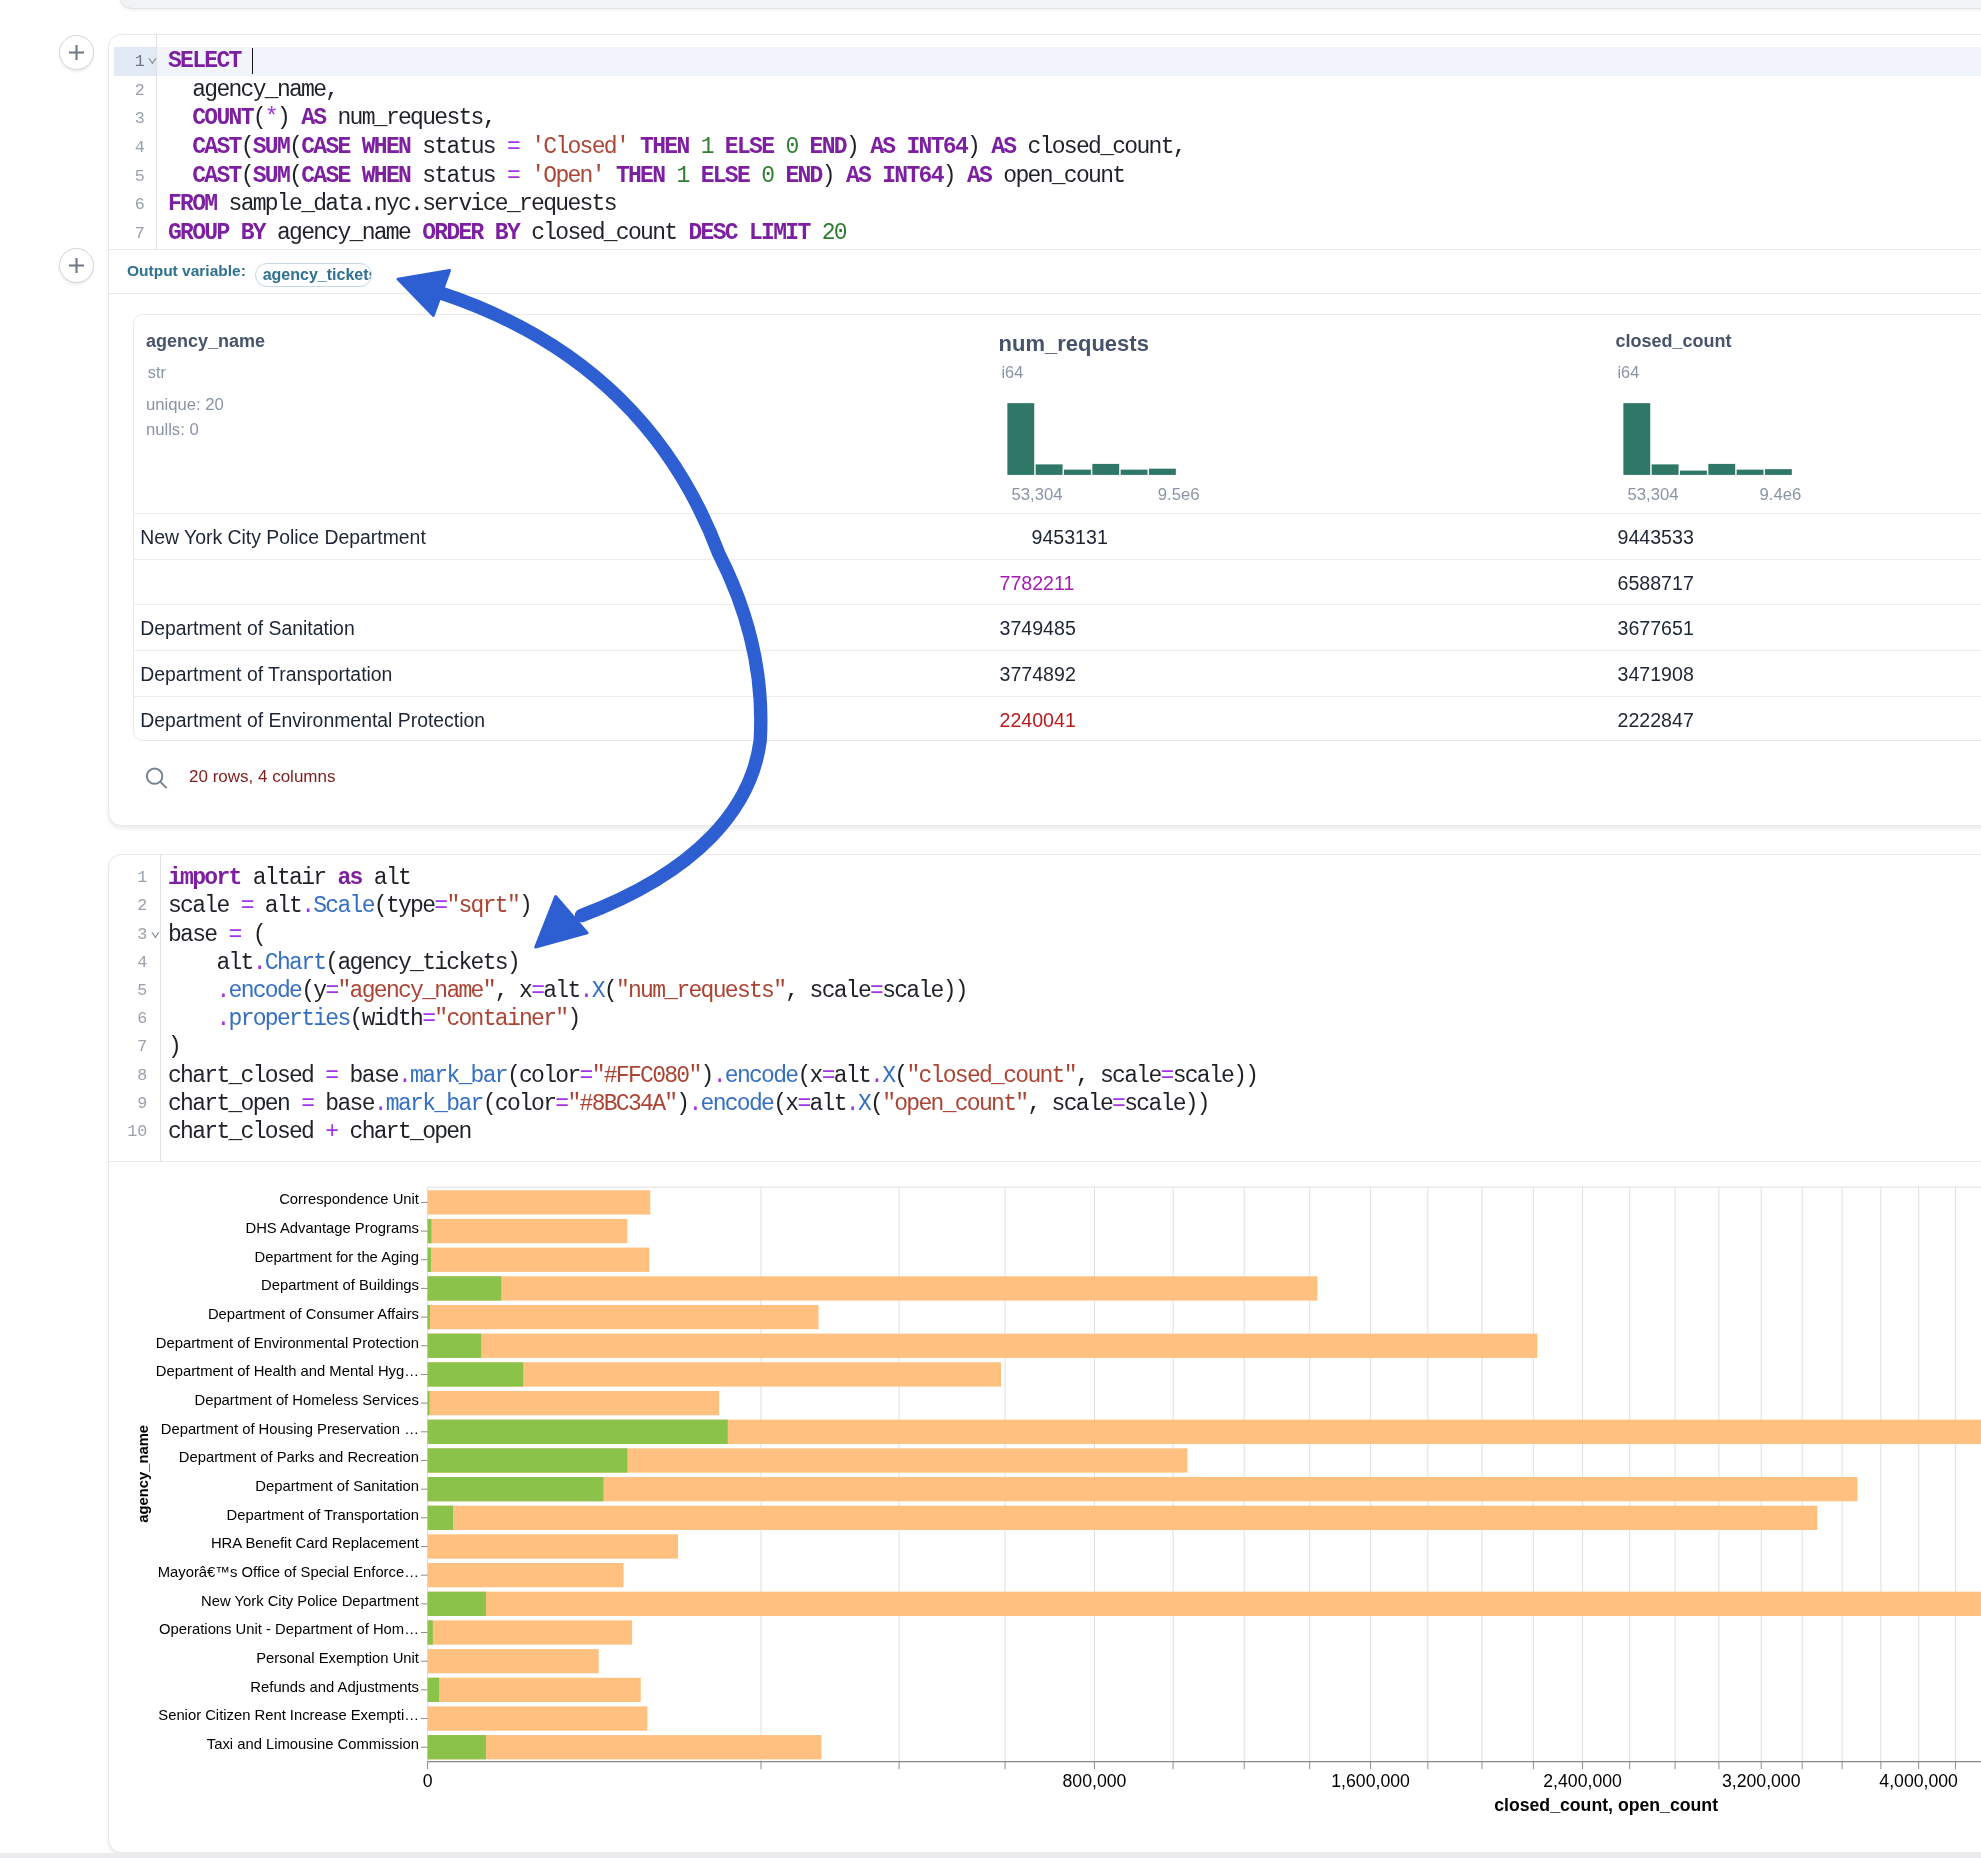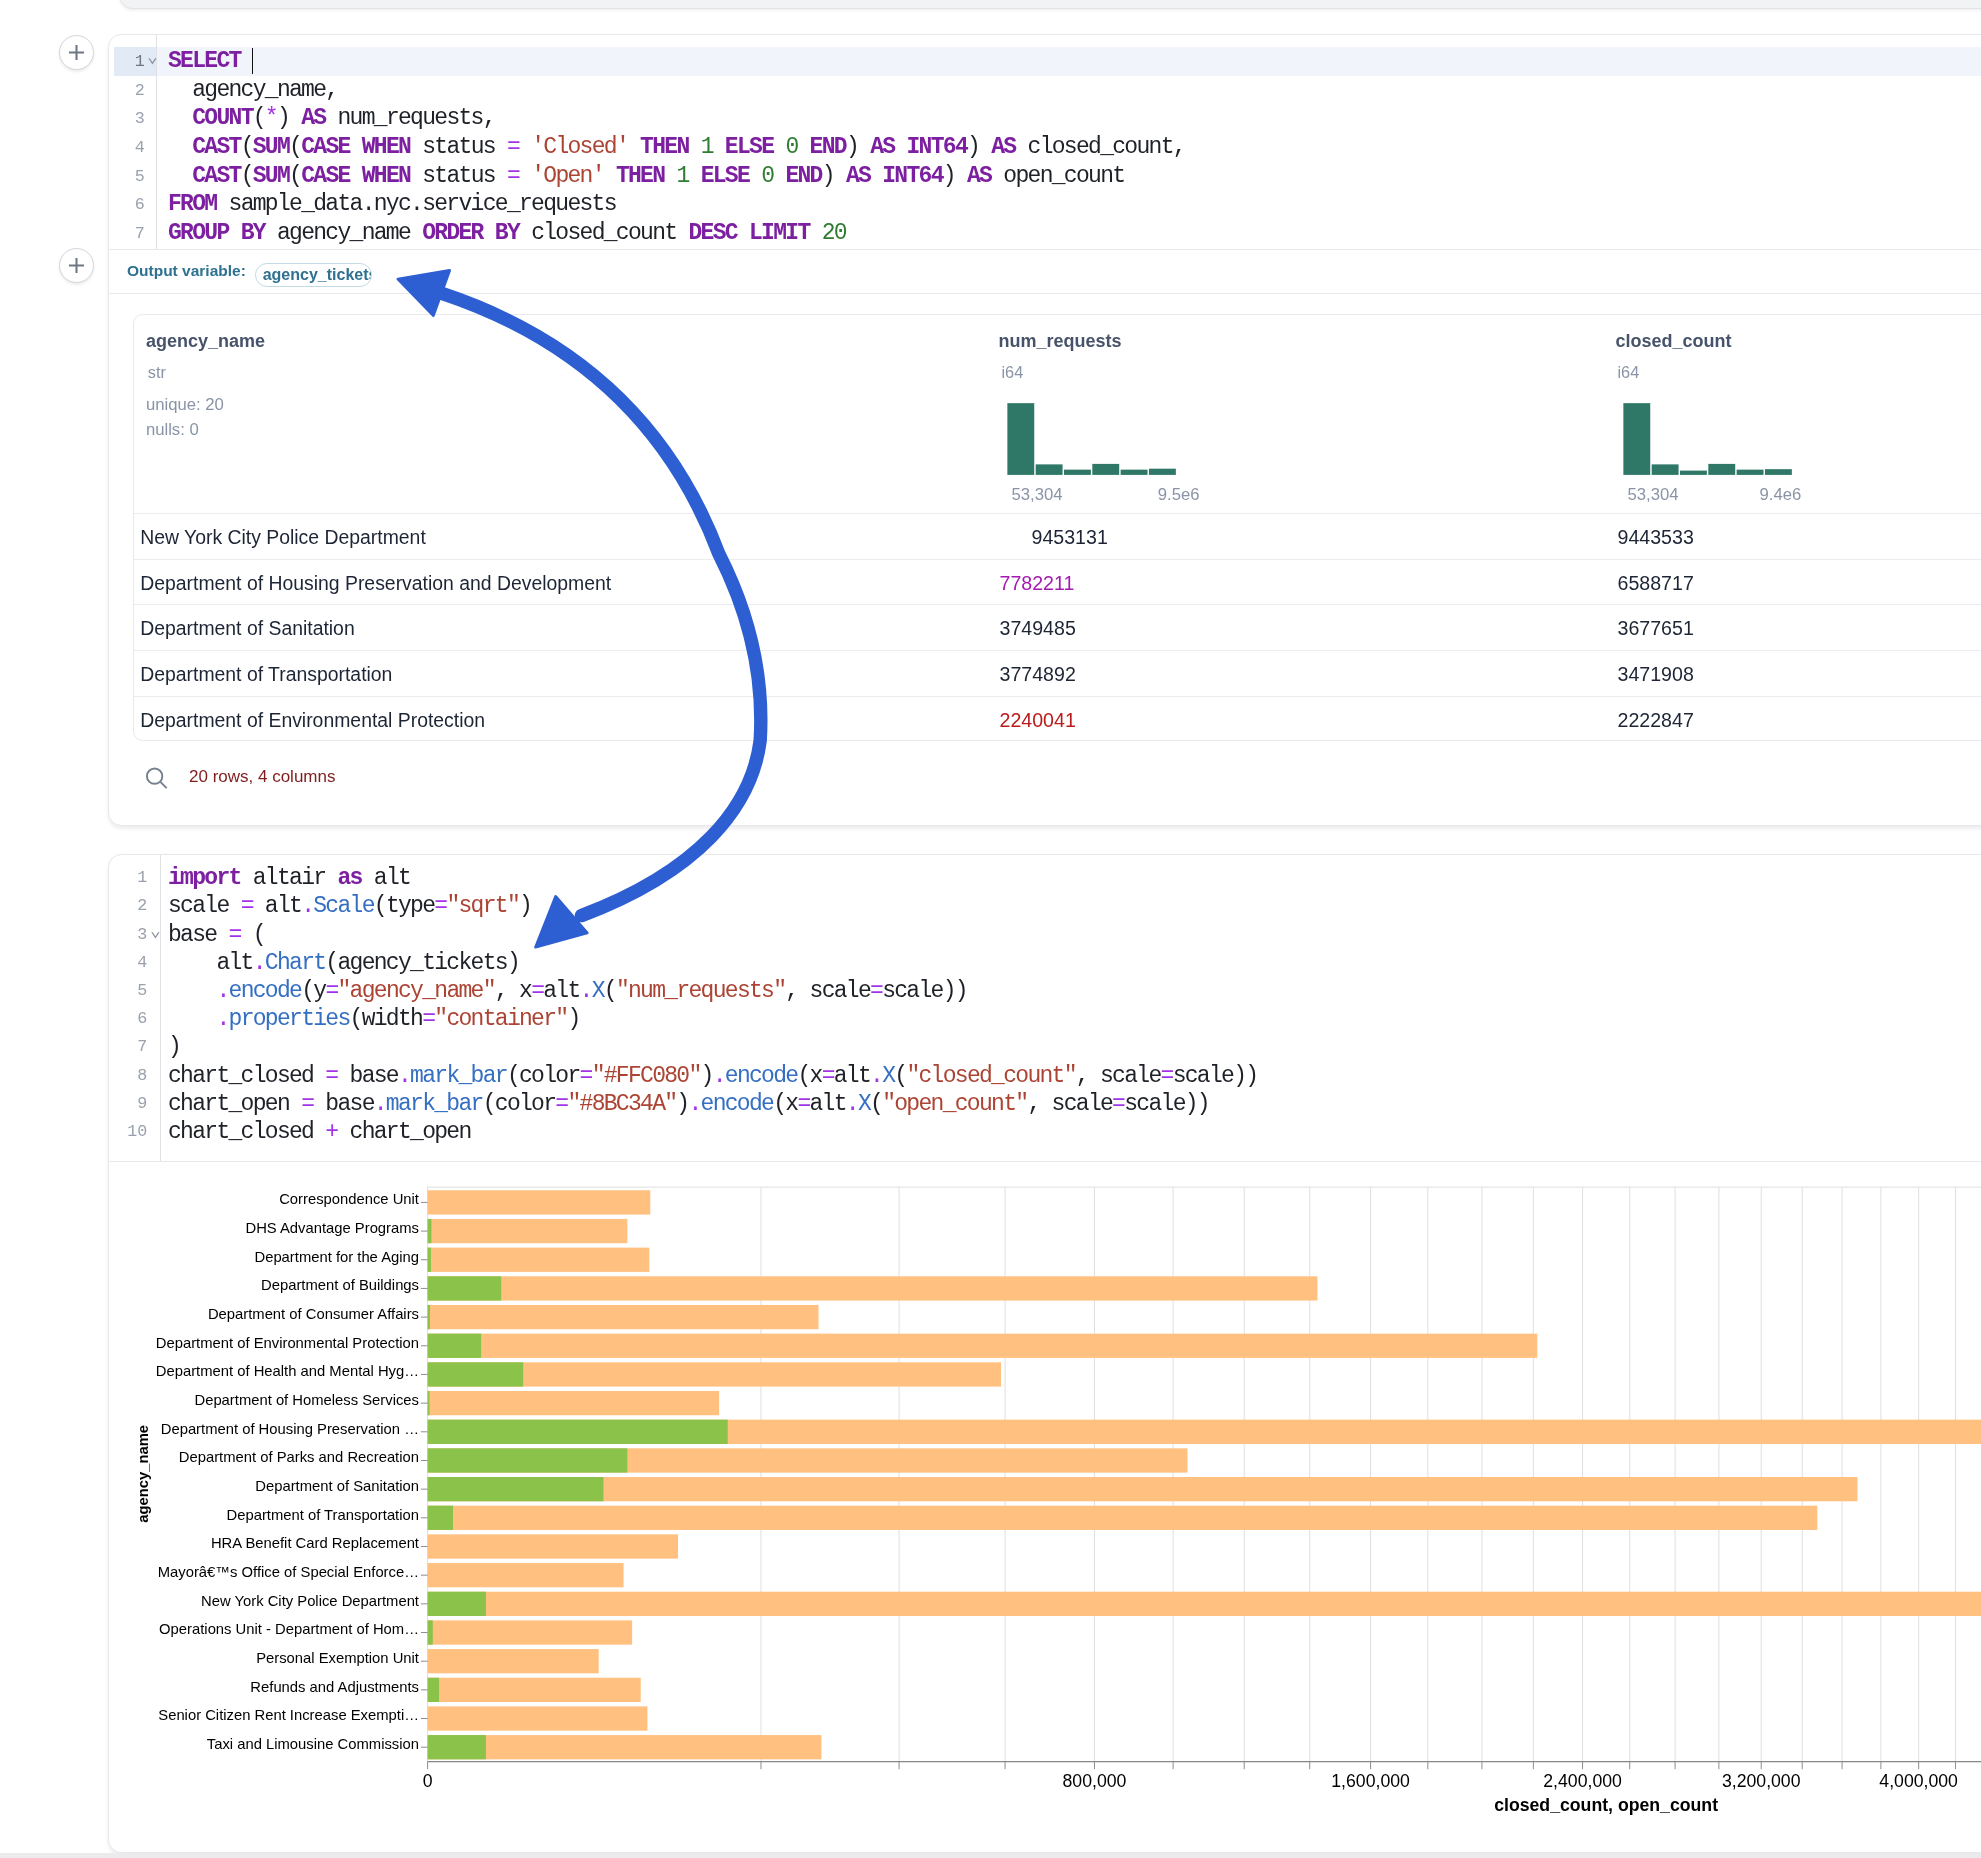--- a/index.html
+++ b/index.html
@@ -35,21 +35,21 @@
 </div>
 <div style="position:absolute;left:0;top:214px;width:100%;height:1px;background:#e8e9ec;"></div>
 <div style="position:absolute;left:0;top:258px;width:100%;height:1px;background:#e8e9ec;"></div>
 <div style="position:absolute;left:18px;top:214px;height:44px;line-height:44px;font-size:15.5px;font-weight:bold;color:#2e7190;">Output variable:</div>
 <div style="position:absolute;left:146px;top:228px;width:117px;height:24px;border:1.4px solid #c3d9e4;border-radius:12.4px;overflow:hidden;font-size:16px;font-weight:bold;color:#2e7190;line-height:22px;padding-left:6.7px;white-space:nowrap;">agency_tickets</div>
 <div style="position:absolute;left:23.5px;top:279px;width:2007px;height:427px;border:1px solid #e7e9ed;border-radius:9.6px;background:#fff;">
 <div style="position:absolute;left:12.4px;top:16.3px;font-size:18px;font-weight:bold;color:#47536a;">agency_name</div>
 <div style="position:absolute;left:14.3px;top:48px;font-size:16.3px;color:#8a94a6;">str</div>
 <div style="position:absolute;left:12.4px;top:80px;font-size:16.7px;color:#8a94a6;">unique: 20</div>
 <div style="position:absolute;left:12.4px;top:105px;font-size:16.7px;color:#8a94a6;">nulls: 0</div>
-<div style="position:absolute;left:865px;top:16.3px;font-size:18px;font-weight:bold;color:#47536a;">num_requests</div>
+<div style="position:absolute;left:865px;top:16.3px;font-size:22px;font-weight:bold;color:#47536a;">num_requests</div>
 <div style="position:absolute;left:868px;top:48px;font-size:16.3px;color:#8a94a6;">i64</div>
 <svg width="177" height="73" style="position:absolute;left:868px;top:88px;" viewBox="0 0 185 76">
         <rect x="5.6" y="0.0" width="28.1" height="75" fill="#2f7867"></rect>
         <rect x="35.2" y="64.0" width="28.1" height="11" fill="#2f7867"></rect>
         <rect x="64.8" y="69.5" width="28.1" height="5.5" fill="#2f7867"></rect>
         <rect x="94.4" y="63.5" width="28.1" height="11.5" fill="#2f7867"></rect>
         <rect x="124.0" y="69.5" width="28.1" height="5.5" fill="#2f7867"></rect>
         <rect x="153.6" y="68.5" width="28.1" height="6.5" fill="#2f7867"></rect>
       </svg>
 <div style="position:absolute;left:878px;top:170px;font-size:16.7px;color:#8a94a6;">53,304</div>
@@ -65,21 +65,20 @@
         <rect x="153.6" y="69.0" width="28.1" height="6" fill="#2f7867"></rect>
       </svg>
 <div style="position:absolute;left:1494px;top:170px;font-size:16.7px;color:#8a94a6;">53,304</div>
 <div style="position:absolute;left:1626px;top:170px;font-size:16.7px;color:#8a94a6;text-align:left;width:57px;">9.4e6</div>
 <div style="position:absolute;left:0;top:198px;width:100%;height:46px;border-top:1px solid #eaecf0;">
         <div style="position:absolute;left:6.7px;top:0;height:46px;line-height:46px;font-size:19.4px;color:#1d2535;">New York City Police Department</div>
         <div style="position:absolute;left:866px;top:0;height:46px;line-height:46px;font-size:19.6px;color:#1d2535;margin-left:32px;">9453131</div>
         <div style="position:absolute;left:1484px;top:0;height:46px;line-height:46px;font-size:19.6px;color:#1d2535;">9443533</div>
       </div>
 <div style="position:absolute;left:0;top:244px;width:100%;height:46px;border-top:1px solid #eaecf0;">
-        <div style="position:absolute;left:6.7px;top:0;height:46px;line-height:46px;font-size:19.4px;color:#1d2535;">Department of Housing Preservation and Development</div>
         <div style="position:absolute;left:866px;top:0;height:46px;line-height:46px;font-size:19.6px;color:#a21caf;">7782211</div>
         <div style="position:absolute;left:1484px;top:0;height:46px;line-height:46px;font-size:19.6px;color:#1d2535;">6588717</div>
       </div>
 <div style="position:absolute;left:0;top:289px;width:100%;height:46px;border-top:1px solid #eaecf0;">
         <div style="position:absolute;left:6.7px;top:0;height:46px;line-height:46px;font-size:19.4px;color:#1d2535;">Department of Sanitation</div>
         <div style="position:absolute;left:866px;top:0;height:46px;line-height:46px;font-size:19.6px;color:#1d2535;">3749485</div>
         <div style="position:absolute;left:1484px;top:0;height:46px;line-height:46px;font-size:19.6px;color:#1d2535;">3677651</div>
       </div>
 <div style="position:absolute;left:0;top:335px;width:100%;height:46px;border-top:1px solid #eaecf0;">
         <div style="position:absolute;left:6.7px;top:0;height:46px;line-height:46px;font-size:19.4px;color:#1d2535;">Department of Transportation</div>

